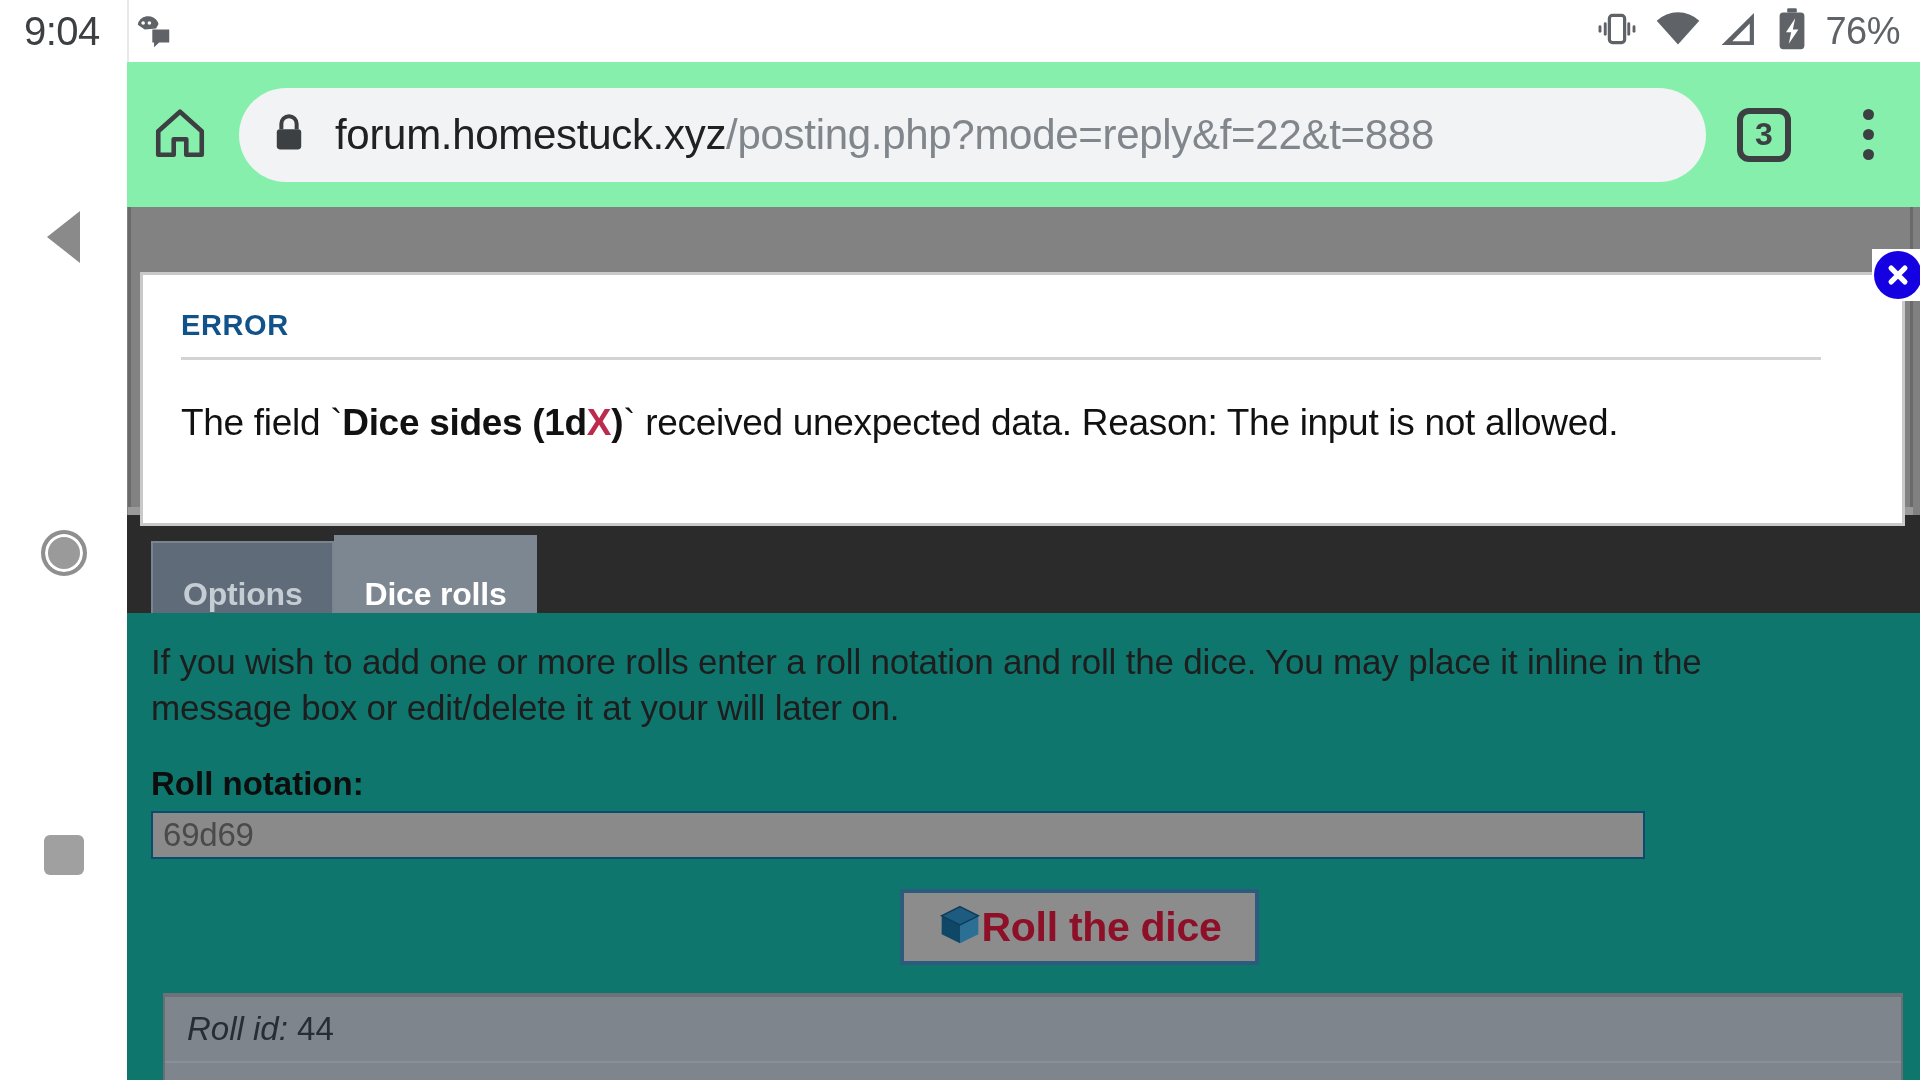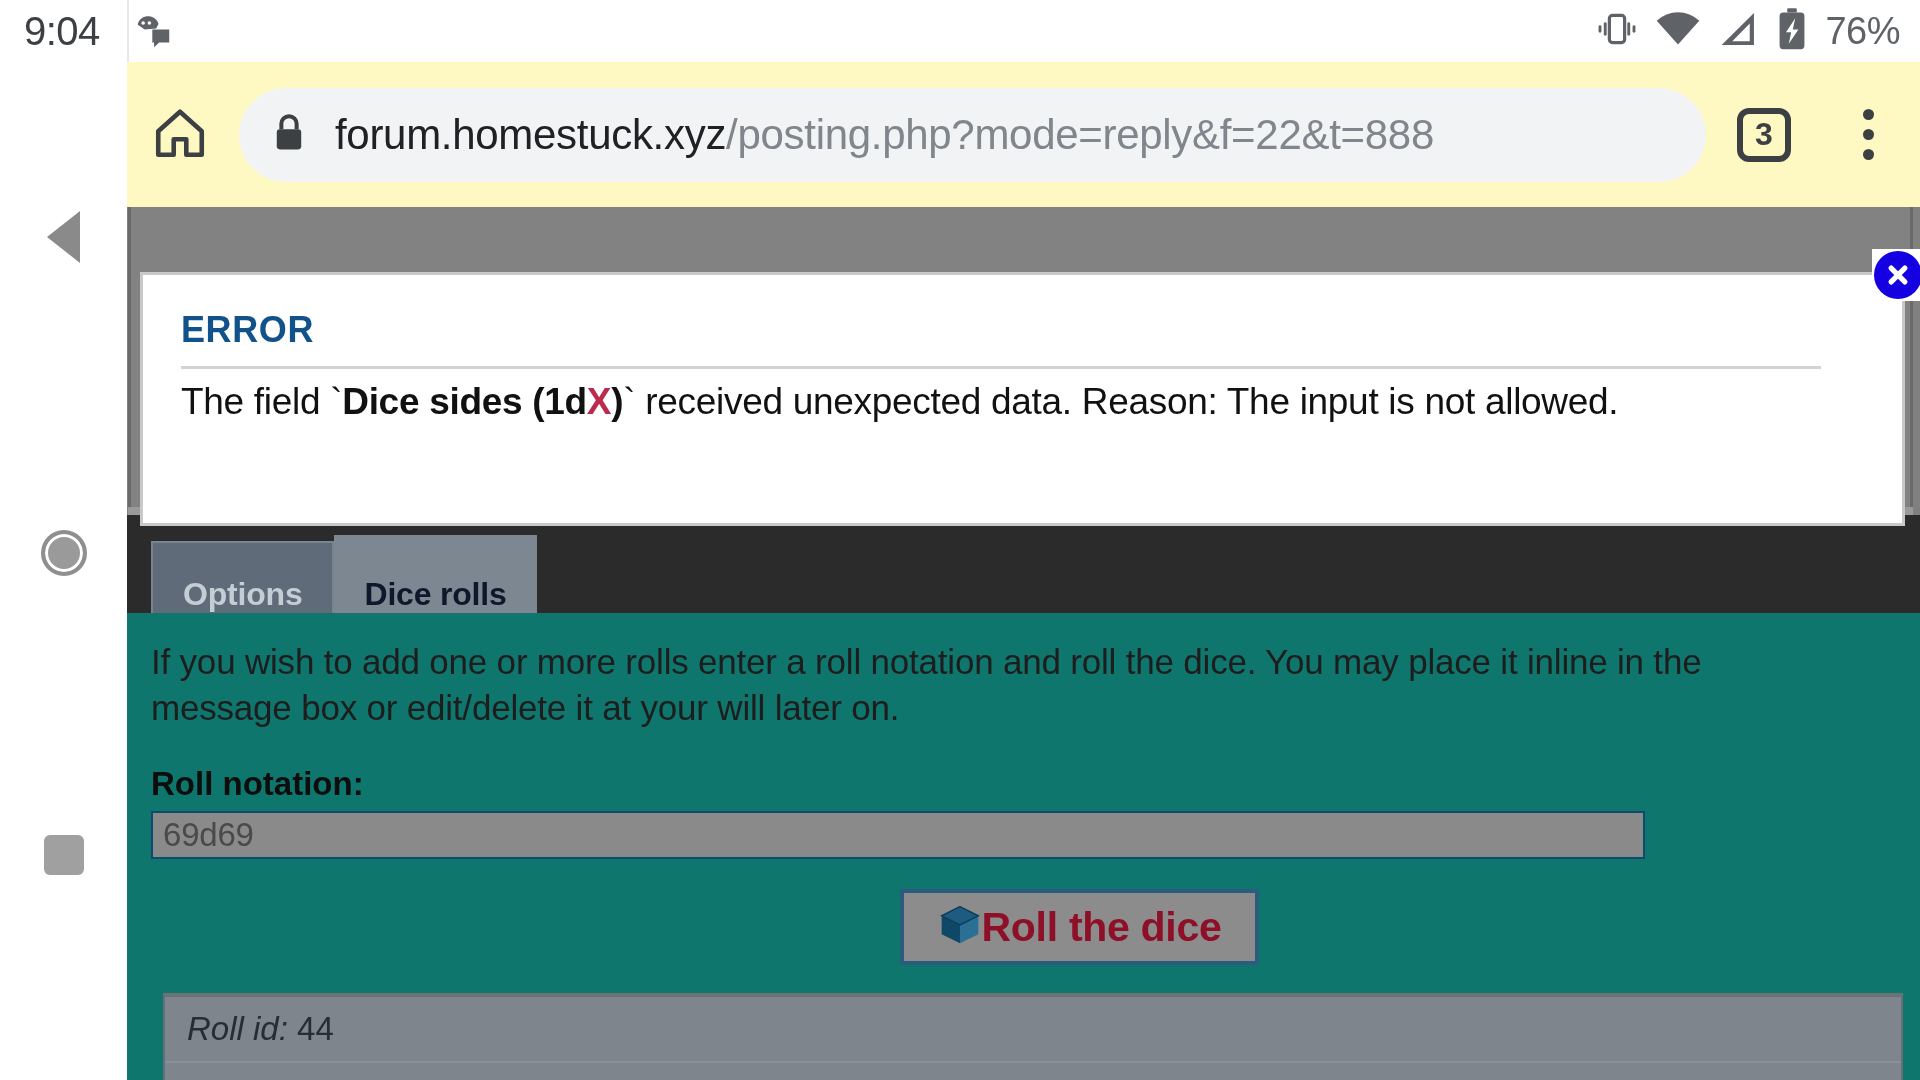--- a/index.html
+++ b/index.html
@@ -101,21 +101,21 @@
     color: #5f6368;
     letter-spacing: -0.5px;
   }
 
   
   #browser-chrome {
     position: absolute;
     left: 127px; top: 62px;
     width: 1793px;
     height: 145px;
-    background: #fef9c3;
+    background: #86efac;
     display: flex;
     align-items: center;
     z-index: 50;
   }
   #home-icon-btn {
     width: 106px;
     display: flex; align-items: center; justify-content: center;
     flex: 0 0 auto;
   }
   #omnibox {
@@ -214,21 +214,21 @@
     cursor: pointer;
   }
   .tab.inactive {
     background: #5f6b78;
     color: #c4ccd4;
     border: 2px solid #7a848f;
     border-bottom: none;
   }
   .tab.active {
     background: #7d8791;
-    color: #0f172a;
+    color: #ffffff;
     border: none;
     height: 78px;
   }
 
   
   #panel {
     position: absolute;
     left: 0; top: 406px;
     width: 1909px;
     height: 467px;
@@ -302,33 +302,33 @@
     position: absolute;
     left: 140px; top: 272px;
     width: 1765px;
     height: 254px;
     background: #ffffff;
     border: 3px solid #c9c9c9;
     z-index: 30;
     padding: 34px 38px 0 38px;
   }
   #error-title {
-    font-size: 36px;
+    font-size: 29px;
     font-weight: bold;
     color: #105289;
     letter-spacing: 0.6px;
   }
   #error-rule {
     margin-top: 15px;
     height: 3px;
     background: #d3d3d3;
     width: 1640px;
   }
   #error-message {
-    margin-top: 12px;
+    margin-top: 42px;
     font-size: 37px;
     color: #111111;
     letter-spacing: -0.3px;
   }
   #error-message b { font-weight: bold; }
   #error-message .redx { color: #bc2a4d; font-weight: bold; }
 
   #error-close-btn {
     position: absolute;
     right: -22px; top: -26px;

